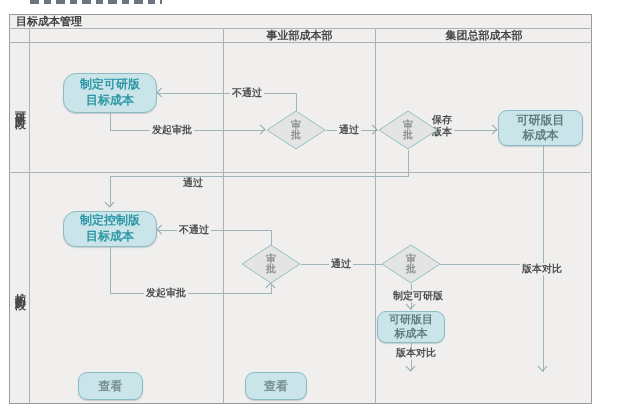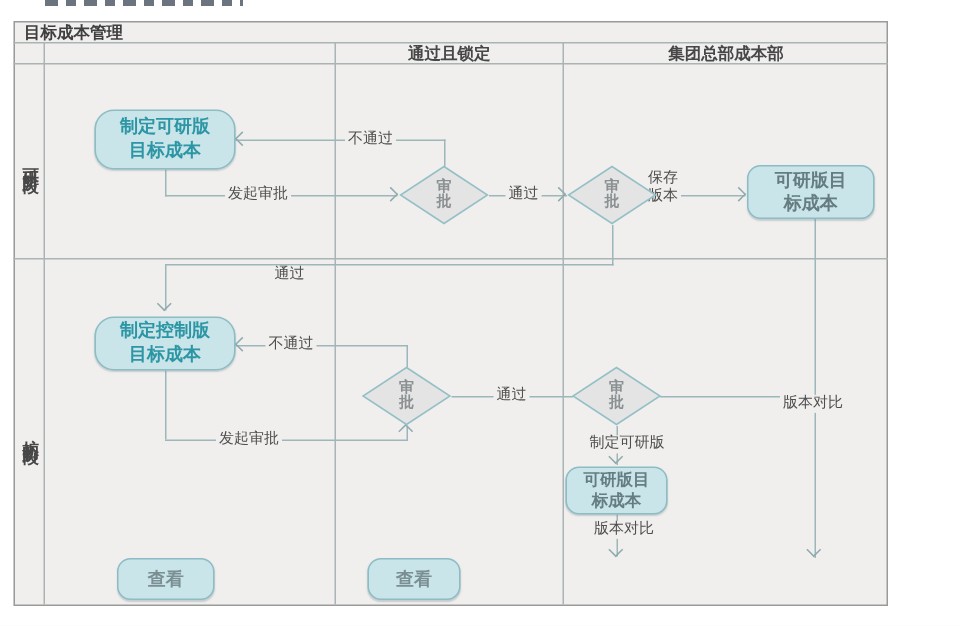--- a/index.html
+++ b/index.html
@@ -17,21 +17,21 @@
          font-size:11px;font-weight:bold;color:#474747;}
   .lane-label{position:absolute;width:20px;display:flex;align-items:center;justify-content:center;
               writing-mode:vertical-rl;text-orientation:upright;letter-spacing:2px;
               font-size:11px;font-weight:bold;color:#474747;}
   .ln{position:absolute;background:#9cb7b9;z-index:2;}
   .ar{position:absolute;width:7px;height:7px;border-right:1.5px solid #8fabad;
       border-bottom:1.5px solid #8fabad;z-index:2;box-sizing:border-box;}
   .ar.r{transform:rotate(-45deg);} .ar.l{transform:rotate(135deg);}
   .ar.d{transform:rotate(45deg);}  .ar.u{transform:rotate(-135deg);}
   .elb{position:absolute;transform:translate(-50%,-50%);background:#f0efee;padding:0 2px;
-       font-size:10px;font-weight:normal;color:#4e4e4e;white-space:pre-line;text-align:center;
+       font-size:10px;font-weight:bold;color:#4e4e4e;white-space:pre-line;text-align:center;
        line-height:1.15;z-index:3;}
   .node{position:absolute;box-sizing:border-box;border:1px solid #8cbcc4;border-radius:9px;
         background:#c9e5ea;display:flex;align-items:center;justify-content:center;
         text-align:center;white-space:pre-line;font-weight:bold;z-index:4;
         box-shadow:0 1px 1px rgba(120,140,145,.35);}
   .node.action{color:#2d96a4;font-size:12px;line-height:1.3;border-radius:13px;}
   .node.artifact-box{color:#657d80;font-size:12px;line-height:1.25;}
   .node.wide{color:#51605f;font-size:12px;border-radius:6px;}
   .node.btn{color:#7b8f93;font-size:12px;cursor:pointer;}
   .diamond{position:absolute;width:60px;height:40px;z-index:4;}
@@ -52,21 +52,21 @@
   <div class="frame"></div>
 
   <div class="titlebar">目标成本管理</div>
   <div class="gl" style="left:9px;top:28px;width:583px;height:1px"></div>
   <div class="gl" style="left:9px;top:42px;width:583px;height:1px"></div>
   <div class="gl" style="left:9px;top:172px;width:583px;height:1px"></div>
   <div class="gl" style="left:29px;top:28px;width:1px;height:375px"></div>
   <div class="gl" style="left:223px;top:28px;width:1px;height:375px"></div>
   <div class="gl" style="left:375px;top:28px;width:1px;height:375px"></div>
 
-  <div class="hcell" style="left:224px;top:28px;width:151px">通过且锁定</div>
+  <div class="hcell" style="left:224px;top:28px;width:151px">事业部成本部</div>
   <div class="hcell" style="left:376px;top:28px;width:216px">集团总部成本部</div>
 
   <div class="lane-label" style="left:9px;top:43px;height:128px">可研阶段</div>
   <div class="lane-label" style="left:9px;top:173px;height:229px">扩初阶段</div>
 
   <div class="ln" style="left:110px;top:113px;width:1px;height:18px"></div>
   <div class="ln" style="left:110px;top:130px;width:155px;height:1px"></div>
   <div class="ln" style="left:157px;top:93px;width:140px;height:1px"></div>
   <div class="ln" style="left:296px;top:93px;width:1px;height:18px"></div>
   <div class="ln" style="left:326px;top:130px;width:52px;height:1px"></div>

